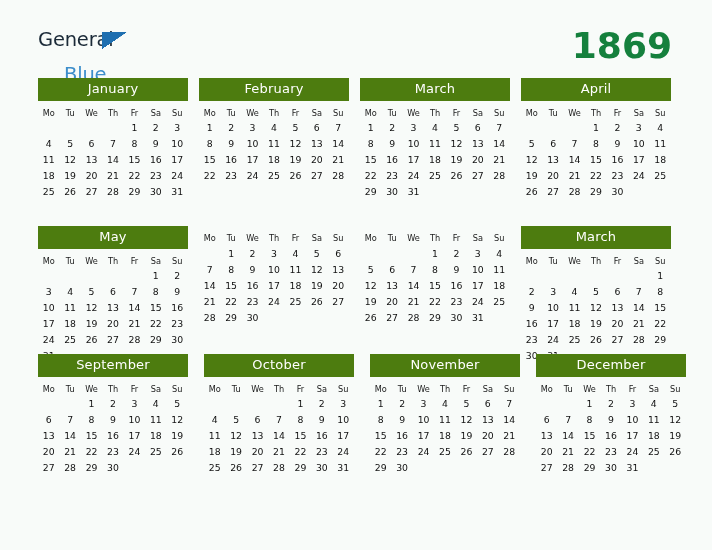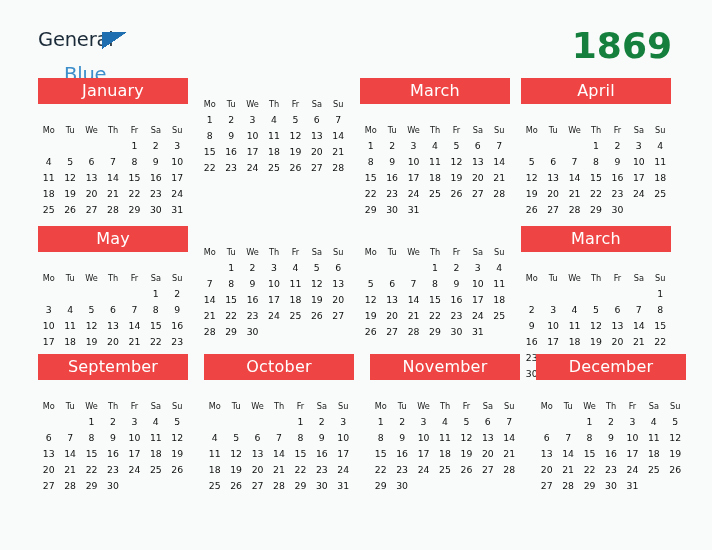--- a/index.html
+++ b/index.html
@@ -88,34 +88,34 @@
     gap: 11px;
   }
   .grid-row.r1 { height: 148px; }
   .grid-row.r2 { height: 128px; }
   .grid-row.r3 { height: 130px; gap: 16px; }
 
   .month {
     width: 150px;
   }
   .month-title {
-    background: #ef4444;
+    background: #4d7c0f;
     color: #ffffff;
     font-family: "DejaVu Sans", sans-serif;
-    font-size: 16px;
+    font-size: 13px;
     text-align: center;
     padding: 4px 0 4px 0;
     line-height: 1.15;
     letter-spacing: 0.2px;
   }
   table.cal {
     width: 150px;
     border-collapse: collapse;
     table-layout: fixed;
-    margin-top: 19px;
+    margin-top: 5px;
   }
   table.cal th {
     font-family: "DejaVu Sans", sans-serif;
     font-size: 8.2px;
     font-weight: normal;
     color: #1a1a1a;
     text-align: center;
     padding: 3px 0 3px 0;
     line-height: 1;
   }
@@ -205,20 +205,21 @@
                 <td>27</td>
                 <td>28</td>
                 <td>29</td>
                 <td>30</td>
                 <td>31</td>
               </tr>
             </tbody>
           </table>
         </div>
         <div class="month">
+          <div class="month-title">February</div>
           <table class="cal">
             <thead>
               <tr>
                 <th>Mo</th>
                 <th>Tu</th>
                 <th>We</th>
                 <th>Th</th>
                 <th>Fr</th>
                 <th>Sa</th>
                 <th>Su</th>

